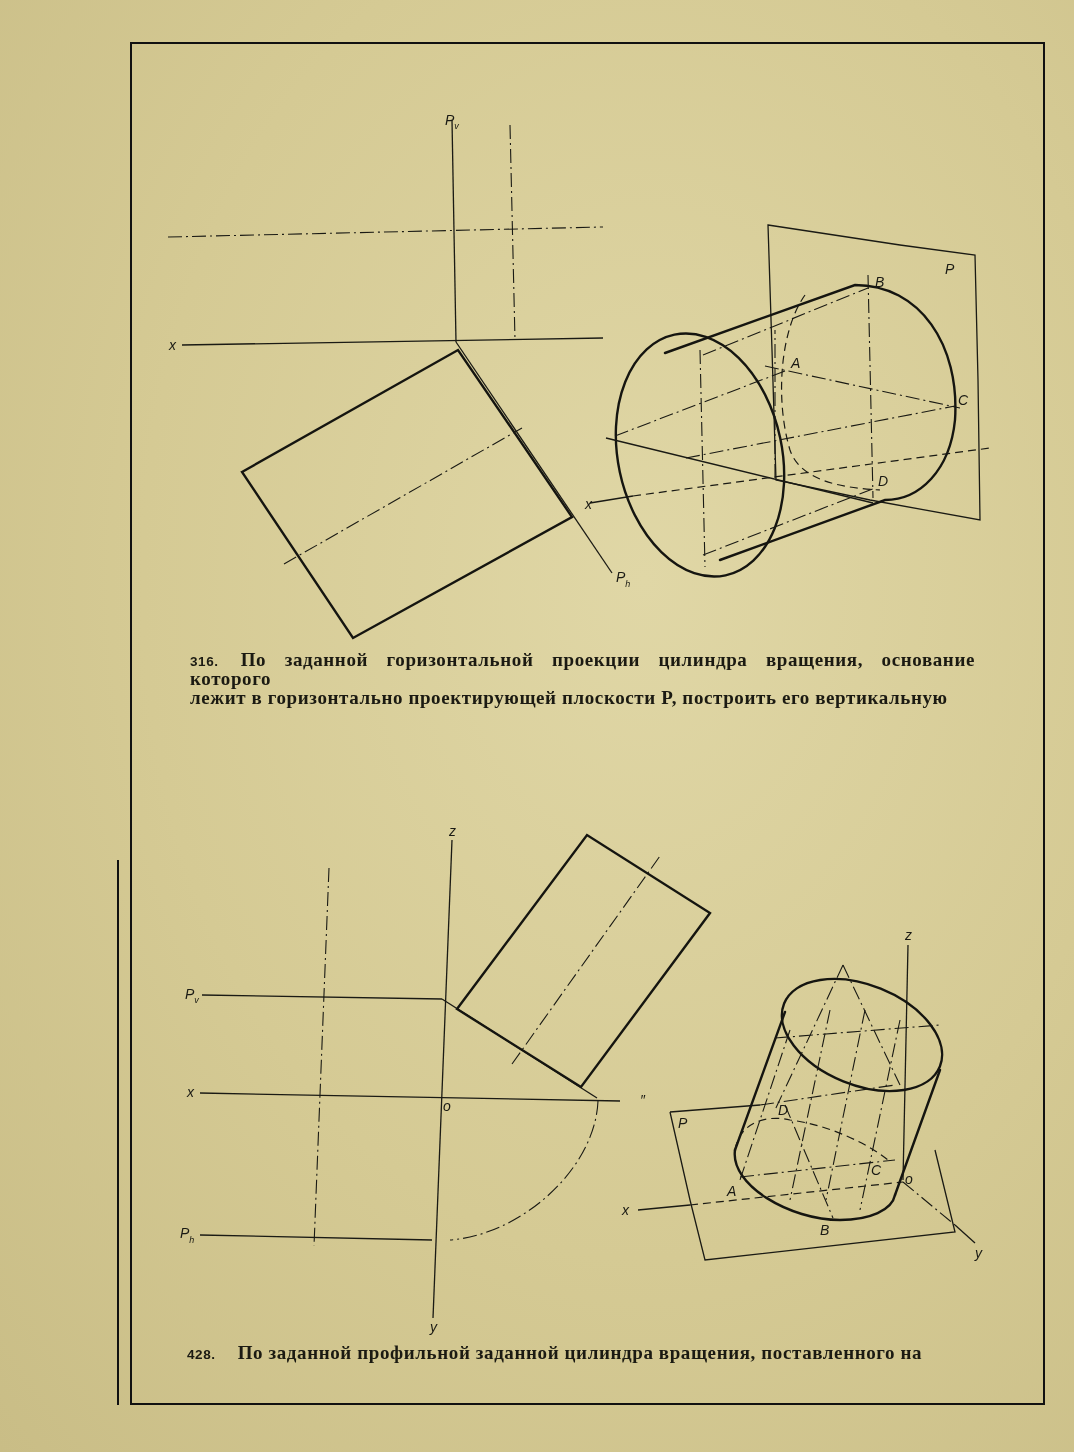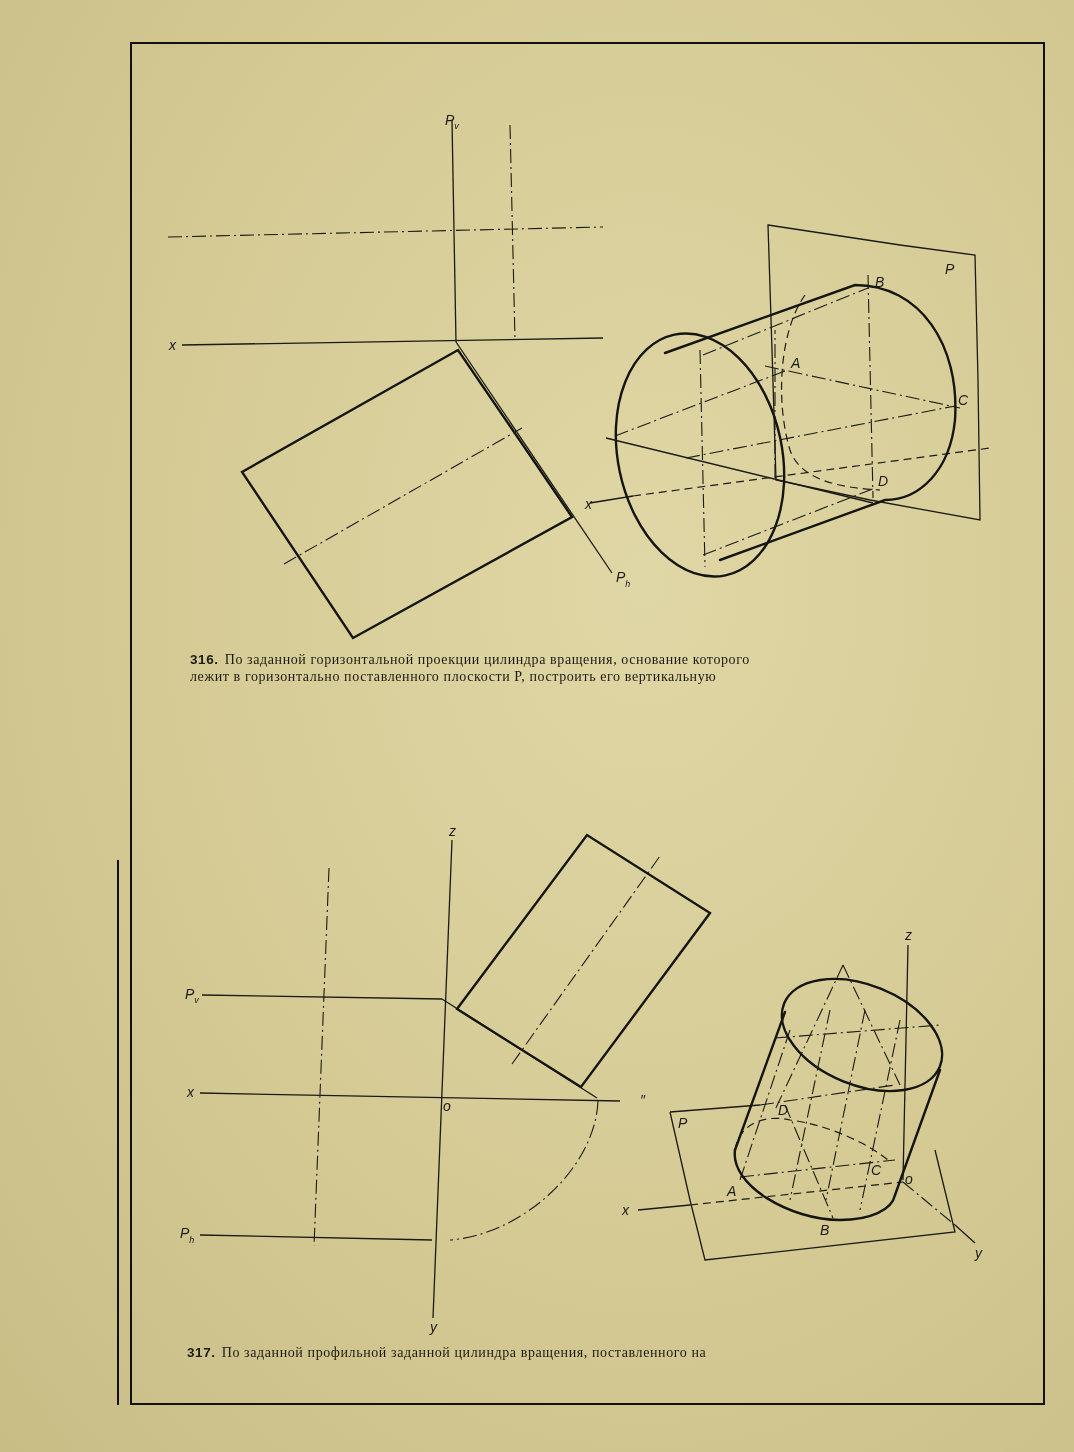--- a/index.html
+++ b/index.html
@@ -14,22 +14,22 @@
       position: absolute; left: 130px; top: 42px; width: 915px; height: 1363px;
       border: 2px solid #111; box-sizing: border-box;
     }
     .frame-left-gap { position:absolute; left:117px; top:860px; width:2px; height:545px; background:#111; }
     svg.drawing { position: absolute; left: 0; top: 0; }
     .caption {
       position: absolute; font-family: "Liberation Sans", sans-serif;
       font-size: 13.5px; line-height: 17px; text-align: justify; color: #1b1a12;
       letter-spacing: 0.6px; font-weight: bold;
     }
-    .caption .num { font-weight: bold; margin-right: 6px; }
-    .caption .body { font-weight: normal; font-family: "Liberation Serif", serif; font-size: 14px; }
+    .caption .num { font-weight: bold; margin-right: 22px; }
+    .caption .body { font-weight: bold; font-family: "Liberation Serif", serif; font-size: 19px; }
     .cap316 { left: 190px; top: 651px; width: 785px; }
     .cap317 { left: 187px; top: 1344px; width: 785px; }
     .center-line { display:block; text-align:center; }
     .page-number {
       position: absolute; left: 112px; top: 1420px; font-size: 16px; font-weight: bold;
       font-family: Liberation Serif, serif;
       margin-top: 37px;
     }
     .lbl { font-family: "Liberation Sans", sans-serif; font-style: italic; font-size: 14px; fill: #1a1a14; }
     .lbl-sub { font-size: 9px; }
@@ -135,20 +135,20 @@
   <text class="lbl" x="905" y="1184">o</text>
   <text class="lbl" x="678" y="1128">P</text>
   <text class="lbl" x="727" y="1196">A</text>
   <text class="lbl" x="820" y="1235">B</text>
   <text class="lbl" x="871" y="1175">C</text>
   <text class="lbl" x="778" y="1115">D</text>
 </svg>
 
 <div class="caption cap316">
   <span class="num">316.</span><span class="body">По заданной горизонтальной проекции цилиндра вращения, основание которого</span><br>
-  <span class="body">лежит в горизонтально поставленного плоскости P, построить его вертикальную</span><br>
+  <span class="body">лежит в горизонтально проектирующей плоскости P, построить его вертикальную</span><br>
 </div>
 
 <div class="caption cap317">
-  <span class="num">317.</span><span class="body">По заданной профильной заданной цилиндра вращения, поставленного на</span><br>
+  <span class="num">428.</span><span class="body">По заданной профильной заданной цилиндра вращения, поставленного на</span><br>
 </div>
 
 <div class="page-number">112</div>
 
 </body></html>

